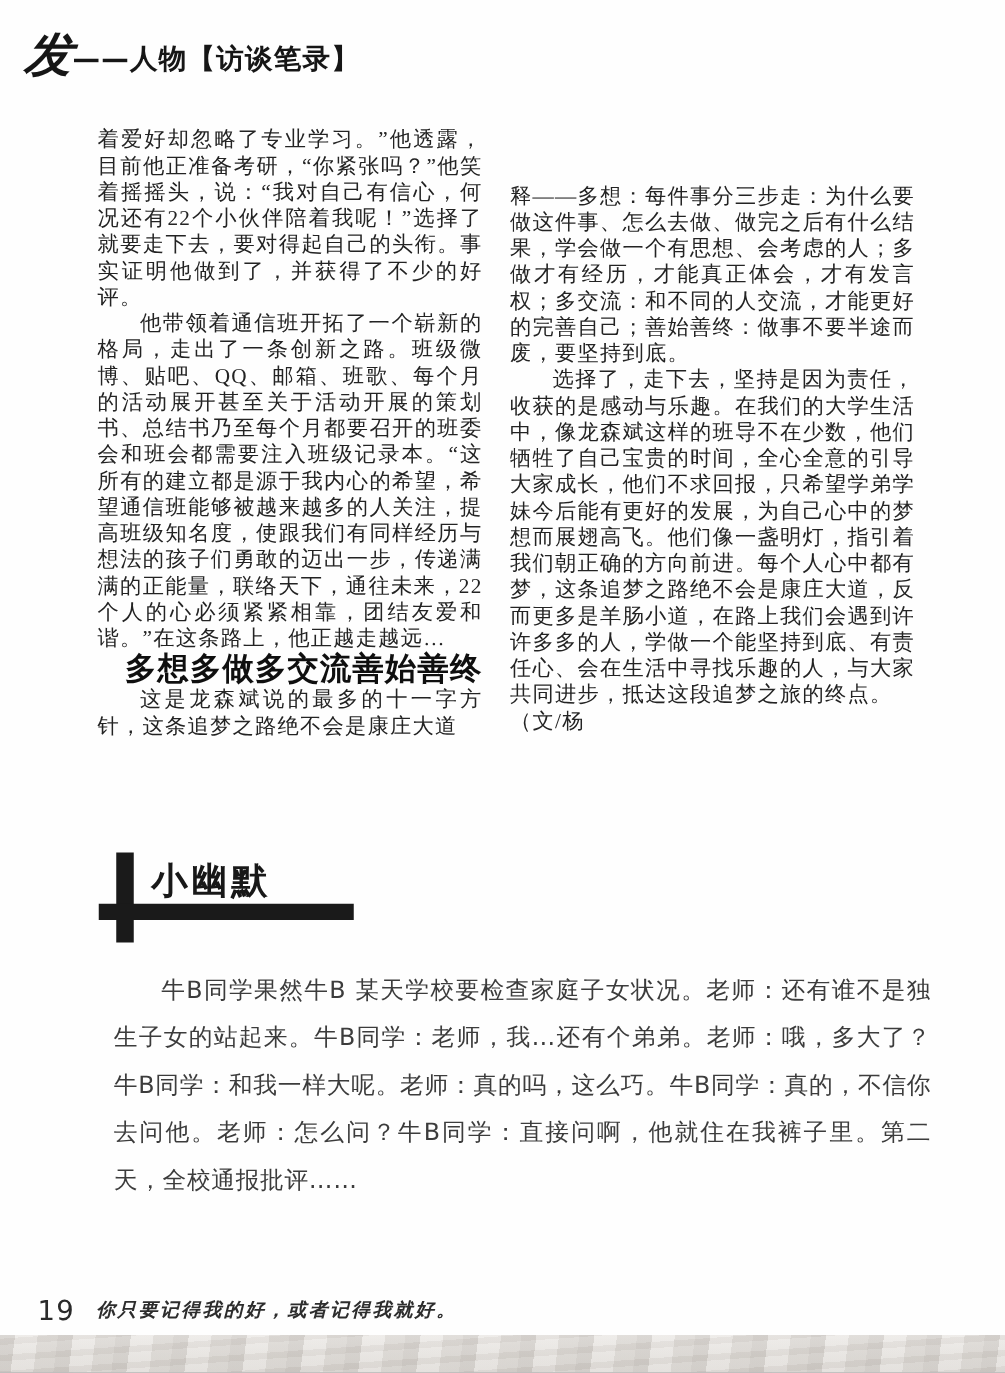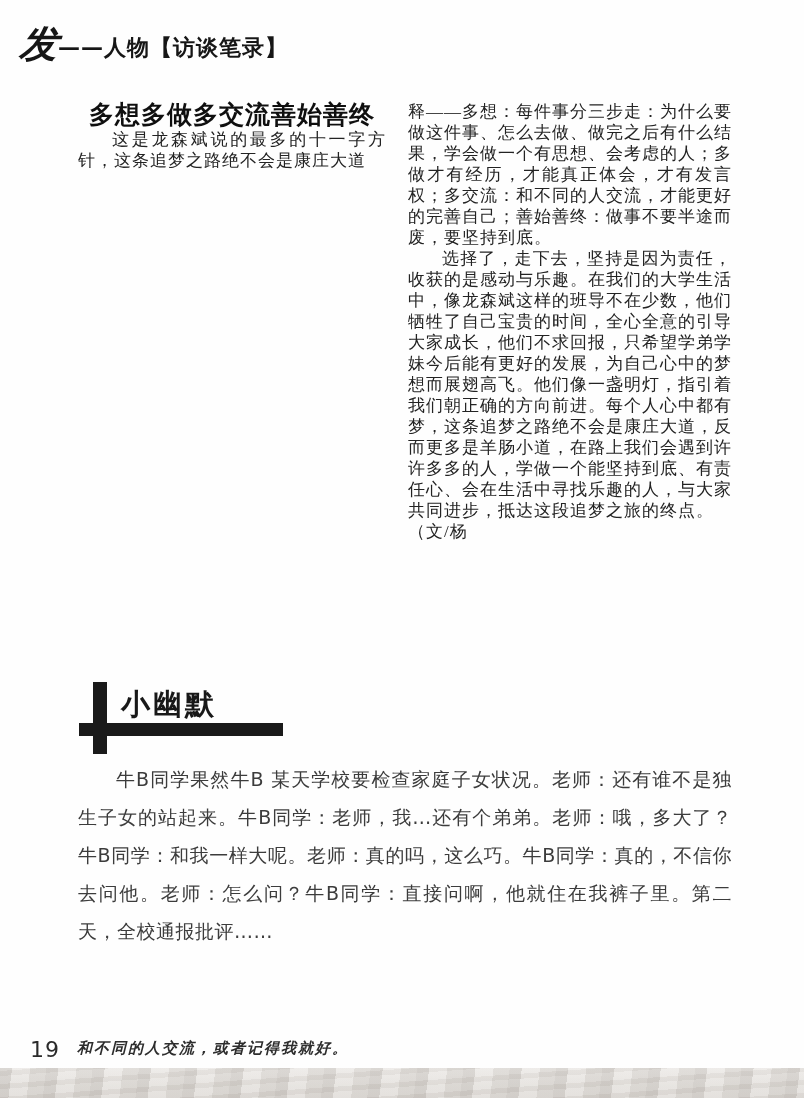--- a/index.html
+++ b/index.html
@@ -30,29 +30,29 @@
   }
   
   .col{
     position:absolute;top:101px;
     font-size:17px;line-height:21px;
     letter-spacing:1px;
     text-align:justify;
     color:#232323;
   }
   .col-left{left:78px;width:308px;}
-  .col-right{left:408px;width:324px;}
+  .col-right{left:408px;width:324px;margin-top:45px;}
   .col p{margin:0;}
   .indent{text-indent:2em;}
   .subheading{
     font-family:"DejaVu Sans","Liberation Sans",sans-serif;
     font-weight:700;font-size:25px;line-height:28px;
     letter-spacing:1px;color:#0f0f0f;
     margin:8px 0 3px 0;
-    text-align:center;text-indent:0;
+    text-align:right;text-indent:0;
   }
   .credit-1{text-align:left;letter-spacing:1px;}
   .credit-2{text-align:justify;text-align-last:justify;letter-spacing:1px;}
   
   .humor-bar-v{
     position:absolute;left:93px;top:682px;width:14px;height:72px;
     background:#1a1a1a;
   }
   .humor-bar-h{
     position:absolute;left:79px;top:723px;width:204px;height:13px;
@@ -65,21 +65,21 @@
     letter-spacing:3px;color:#181818;
   }
   .humor-text{
     position:absolute;left:78px;top:760px;width:654px;
     font-family:"DejaVu Sans","Liberation Sans",sans-serif;
     font-weight:400;
     font-size:19px;line-height:38px;
     letter-spacing:0.5px;
     text-align:justify;text-indent:2em;
     color:#3c3c3c;
-    margin:0;
+    margin:13px;
   }
   
   .page-number{
     position:absolute;left:30px;top:1040px;
     font-family:"DejaVu Sans","Liberation Sans",sans-serif;
     font-size:22px;line-height:20px;color:#2a2a2a;letter-spacing:1px;
   }
   .footer-tagline{
     position:absolute;left:77px;top:1038px;
     font-family:"DejaVu Serif","Liberation Serif",serif;
@@ -103,34 +103,36 @@
 <body>
 
 <div class="page">
 
   <div class="header">
     <span class="logo-char">发</span>
     <span class="header-title">——人物【访谈笔录】</span>
   </div>
 
   <div class="col col-left">
+    <p>着爱好却忽略了专业学习。”他透露，目前他正准备考研，“你紧张吗？”他笑着摇摇头，说：“我对自己有信心，何况还有22个小伙伴陪着我呢！”选择了就要走下去，要对得起自己的头衔。事实证明他做到了，并获得了不少的好评。</p>
+    <p class="indent">他带领着通信班开拓了一个崭新的格局，走出了一条创新之路。班级微博、贴吧、QQ、邮箱、班歌、每个月的活动展开甚至关于活动开展的策划书、总结书乃至每个月都要召开的班委会和班会都需要注入班级记录本。“这所有的建立都是源于我内心的希望，希望通信班能够被越来越多的人关注，提高班级知名度，使跟我们有同样经历与想法的孩子们勇敢的迈出一步，传递满满的正能量，联络天下，通往未来，22个人的心必须紧紧相靠，团结友爱和谐。”在这条路上，他正越走越远…</p>
     <p class="subheading">多想多做多交流善始善终</p>
     <p class="indent">这是龙森斌说的最多的十一字方针，这条追梦之路绝不会是康庄大道</p>
   </div>
 
   <div class="col col-right">
     <p>释——多想：每件事分三步走：为什么要做这件事、怎么去做、做完之后有什么结果，学会做一个有思想、会考虑的人；多做才有经历，才能真正体会，才有发言权；多交流：和不同的人交流，才能更好的完善自己；善始善终：做事不要半途而废，要坚持到底。</p>
     <p class="indent">选择了，走下去，坚持是因为责任，收获的是感动与乐趣。在我们的大学生活中，像龙森斌这样的班导不在少数，他们牺牲了自己宝贵的时间，全心全意的引导大家成长，他们不求回报，只希望学弟学妹今后能有更好的发展，为自己心中的梦想而展翅高飞。他们像一盏明灯，指引着我们朝正确的方向前进。每个人心中都有梦，这条追梦之路绝不会是康庄大道，反而更多是羊肠小道，在路上我们会遇到许许多多的人，学做一个能坚持到底、有责任心、会在生活中寻找乐趣的人，与大家共同进步，抵达这段追梦之旅的终点。</p>
     <p class="credit-1">（文/杨</p>
   </div>
 
   <div class="humor-bar-v"></div>
   <div class="humor-bar-h"></div>
   <div class="humor-title">小幽默</div>
 
   <p class="humor-text">牛B同学果然牛B 某天学校要检查家庭子女状况。老师：还有谁不是独生子女的站起来。牛B同学：老师，我…还有个弟弟。老师：哦，多大了？牛B同学：和我一样大呢。老师：真的吗，这么巧。牛B同学：真的，不信你去问他。老师：怎么问？牛B同学：直接问啊，他就住在我裤子里。第二天，全校通报批评……</p>
 
   <div class="page-number">19</div>
-  <div class="footer-tagline">和不同的人交流，或者记得我就好。</div>
+  <div class="footer-tagline">你只要记得我的好，或者记得我就好。</div>
 
   <div class="bottom-strip"></div>
 
 </div>
 
 </body></html>

